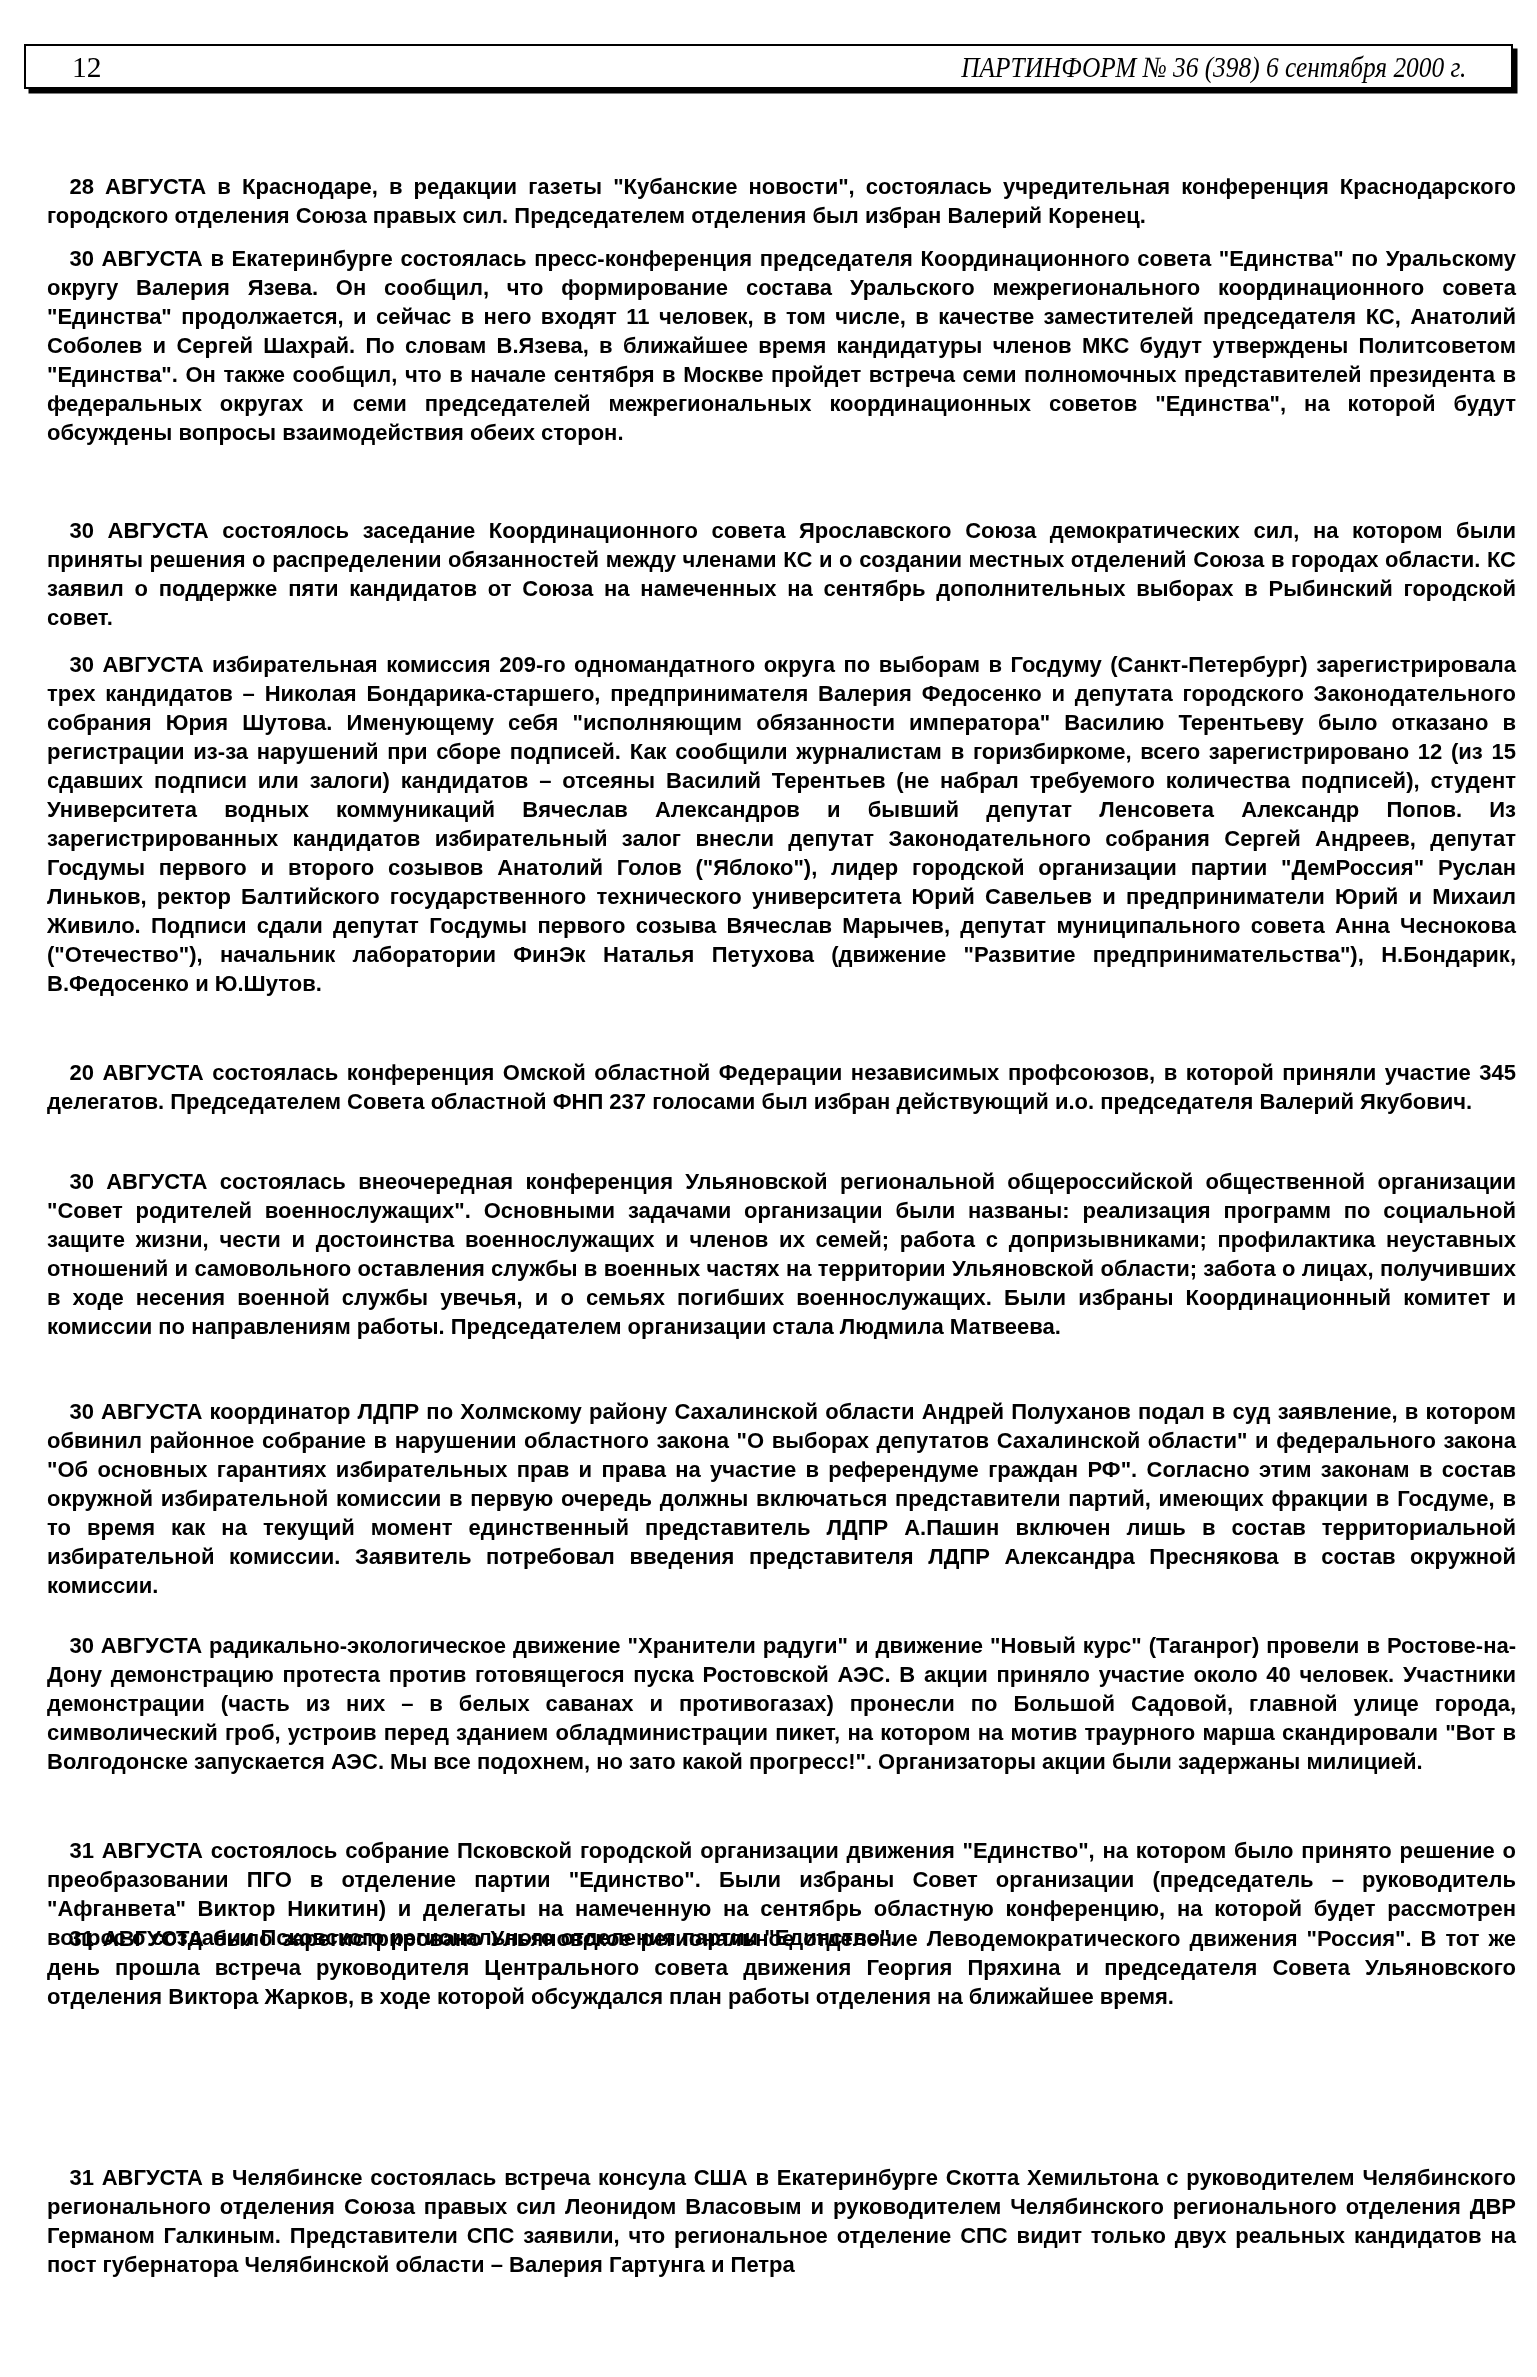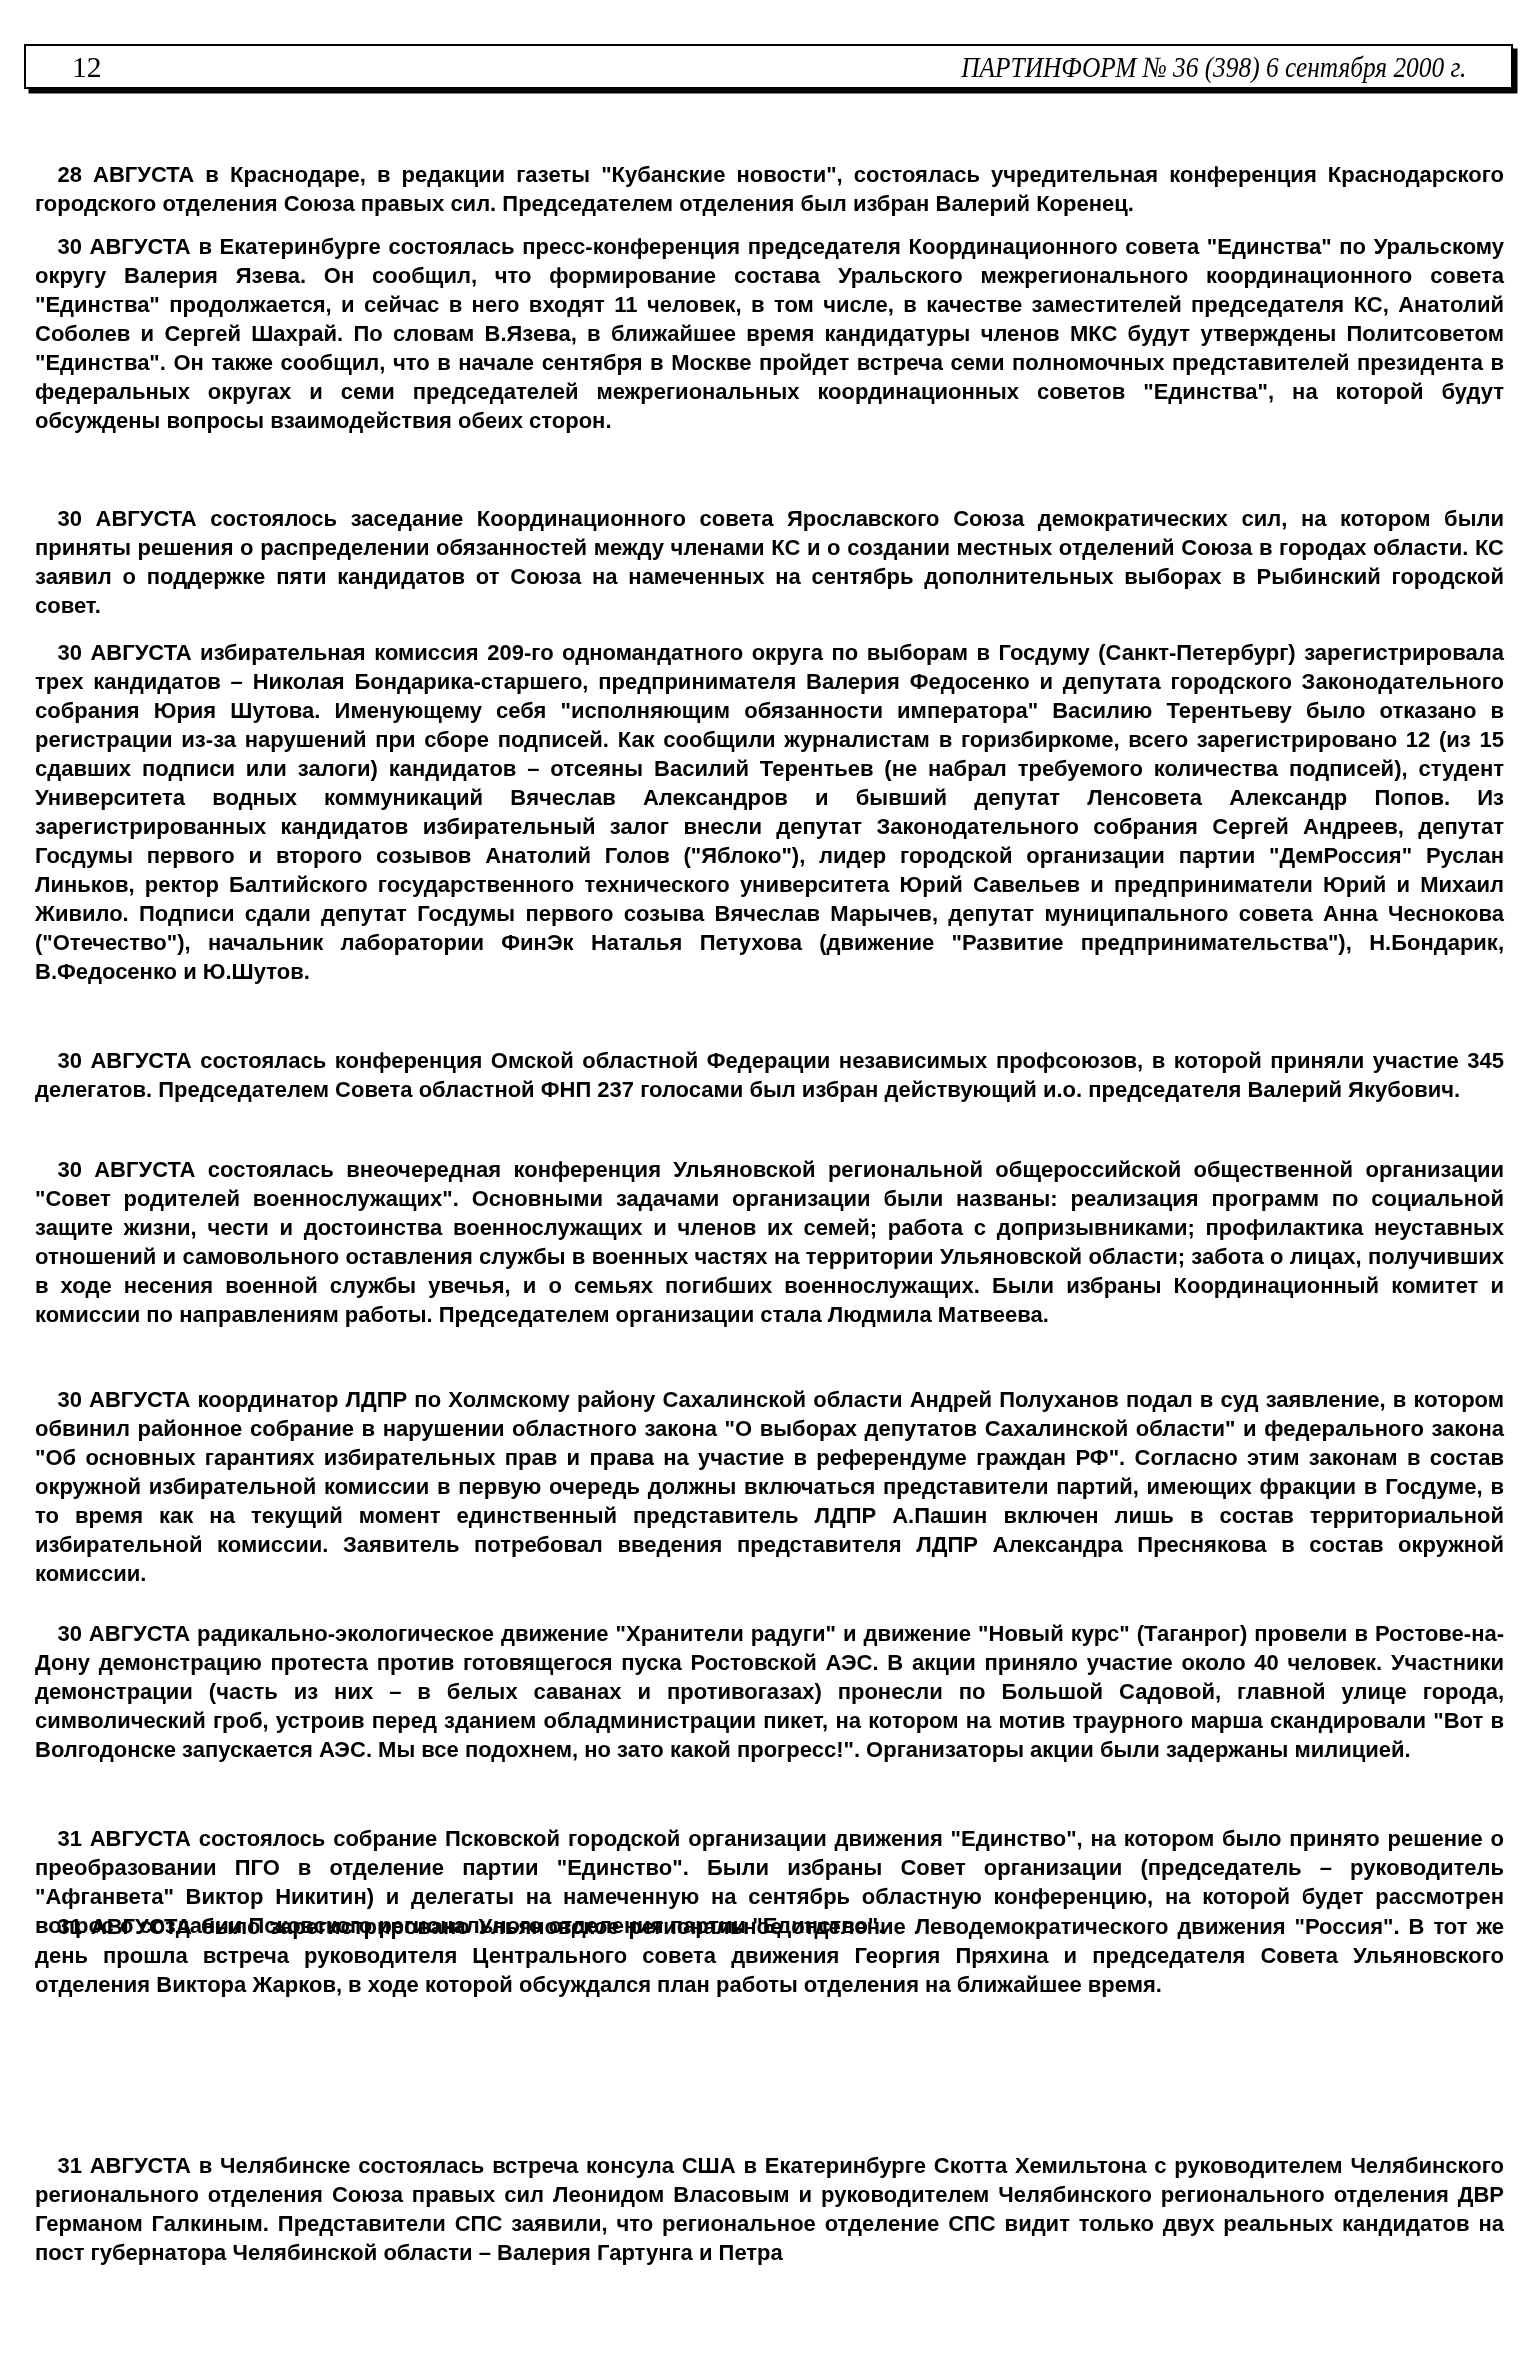--- a/index.html
+++ b/index.html
@@ -18,38 +18,38 @@
   .masthead {
     position: absolute; right: 45px; top: 2.6px;
     font-family: "Liberation Serif", "DejaVu Serif", serif;
     font-style: italic; font-size: 29.5px; line-height: 36px; color: #000;
     transform: scaleX(0.86); transform-origin: right center; white-space: nowrap;
   }
   .para {
     position: absolute; left: 35px; width: 1469px;
     font-family: "Liberation Sans", "DejaVu Sans", sans-serif;
     font-weight: bold; font-size: 22px; line-height: 29px; color: #000;
-    text-align: justify; text-indent: 22.4px; margin: 0;
+    text-align: justify; text-indent: 22.4px; margin: 12px;
     hyphens: none;
   }
 </style>
 </head>
 <body>
 
 <div class="header-box">
   <span class="page-num">12</span>
   <span class="masthead">ПАРТИНФОРМ № 36 (398) 6 сентября 2000 г.</span>
 </div>
 
 <main>
   <p class="para" style="top:160px">28 АВГУСТА в Краснодаре, в редакции газеты "Кубанские новости", состоялась учредительная конференция Краснодарского городского отделения Союза правых сил. Председателем отделения был избран Валерий Коренец.</p>
   <p class="para" style="top:232px">30 АВГУСТА в Екатеринбурге состоялась пресс-конференция председателя Координационного совета "Единства" по Уральскому округу Валерия Язева. Он сообщил, что формирование состава Уральского межрегионального координационного совета "Единства" продолжается, и сейчас в него входят 11 человек, в том числе, в качестве заместителей председателя КС, Анатолий Соболев и Сергей Шахрай. По словам В.Язева, в ближайшее время кандидатуры членов МКС будут утверждены Политсоветом "Единства". Он также сообщил, что в начале сентября в Москве пройдет встреча семи полномочных представителей президента в федеральных округах и семи председателей межрегиональных координационных советов "Единства", на которой будут обсуждены вопросы взаимодействия обеих сторон.</p>
   <p class="para" style="top:504px">30 АВГУСТА состоялось заседание Координационного совета Ярославского Союза демократических сил, на котором были приняты решения о распределении обязанностей между членами КС и о создании местных отделений Союза в городах области. КС заявил о поддержке пяти кандидатов от Союза на намеченных на сентябрь дополнительных выборах в Рыбинский городской совет.</p>
   <p class="para" style="top:638px">30 АВГУСТА избирательная комиссия 209-го одномандатного округа по выборам в Госдуму (Санкт-Петербург) зарегистрировала трех кандидатов – Николая Бондарика-старшего, предпринимателя Валерия Федосенко и депутата городского Законодательного собрания Юрия Шутова. Именующему себя "исполняющим обязанности императора" Василию Терентьеву было отказано в регистрации из-за нарушений при сборе подписей. Как сообщили журналистам в горизбиркоме, всего зарегистрировано 12 (из 15 сдавших подписи или залоги) кандидатов – отсеяны Василий Терентьев (не набрал требуемого количества подписей), студент Университета водных коммуникаций Вячеслав Александров и бывший депутат Ленсовета Александр Попов. Из зарегистрированных кандидатов избирательный залог внесли депутат Законодательного собрания Сергей Андреев, депутат Госдумы первого и второго созывов Анатолий Голов ("Яблоко"), лидер городской организации партии "ДемРоссия" Руслан Линьков, ректор Балтийского государственного технического университета Юрий Савельев и предприниматели Юрий и Михаил Живило. Подписи сдали депутат Госдумы первого созыва Вячеслав Марычев, депутат муниципального совета Анна Чеснокова ("Отечество"), начальник лаборатории ФинЭк Наталья Петухова (движение "Развитие предпринимательства"), Н.Бондарик, В.Федосенко и Ю.Шутов.</p>
-  <p class="para" style="top:1046px">30 АВГУСТА состоялась конференция Омской областной Федерации независимых профсоюзов, в которой приняли участие 345 делегатов. Председателем Совета областной ФНП 237 голосами был избран действующий и.о. председателя Валерий Якубович.</p>
+  <p class="para" style="top:1046px">20 АВГУСТА состоялась конференция Омской областной Федерации независимых профсоюзов, в которой приняли участие 345 делегатов. Председателем Совета областной ФНП 237 голосами был избран действующий и.о. председателя Валерий Якубович.</p>
   <p class="para" style="top:1155px">30 АВГУСТА состоялась внеочередная конференция Ульяновской региональной общероссийской общественной организации "Совет родителей военнослужащих". Основными задачами организации были названы: реализация программ по социальной защите жизни, чести и достоинства военнослужащих и членов их семей; работа с допризывниками; профилактика неуставных отношений и самовольного оставления службы в военных частях на территории Ульяновской области; забота о лицах, получивших в ходе несения военной службы увечья, и о семьях погибших военнослужащих. Были избраны Координационный комитет и комиссии по направлениям работы. Председателем организации стала Людмила Матвеева.</p>
   <p class="para" style="top:1385px">30 АВГУСТА координатор ЛДПР по Холмскому району Сахалинской области Андрей Полуханов подал в суд заявление, в котором обвинил районное собрание в нарушении областного закона "О выборах депутатов Сахалинской области" и федерального закона "Об основных гарантиях избирательных прав и права на участие в референдуме граждан РФ". Согласно этим законам в состав окружной избирательной комиссии в первую очередь должны включаться представители партий, имеющих фракции в Госдуме, в то время как на текущий момент единственный представитель ЛДПР А.Пашин включен лишь в состав территориальной избирательной комиссии. Заявитель потребовал введения представителя ЛДПР Александра Преснякова в состав окружной комиссии.</p>
   <p class="para" style="top:1619px">30 АВГУСТА радикально-экологическое движение "Хранители радуги" и движение "Новый курс" (Таганрог) провели в Ростове-на-Дону демонстрацию протеста против готовящегося пуска Ростовской АЭС. В акции приняло участие около 40 человек. Участники демонстрации (часть из них – в белых саванах и противогазах) пронесли по Большой Садовой, главной улице города, символический гроб, устроив перед зданием обладминистрации пикет, на котором на мотив траурного марша скандировали "Вот в Волгодонске запускается АЭС. Мы все подохнем, но зато какой прогресс!". Организаторы акции были задержаны милицией.</p>
   <p class="para" style="top:1824px">31 АВГУСТА состоялось собрание Псковской городской организации движения "Единство", на котором было принято решение о преобразовании ПГО в отделение партии "Единство". Были избраны Совет организации (председатель – руководитель "Афганвета" Виктор Никитин) и делегаты на намеченную на сентябрь областную конференцию, на которой будет рассмотрен вопрос о создании Псковского регионального отделения партии "Единство".</p>
   <p class="para" style="top:1912px">31 АВГУСТА было зарегистрировано Ульяновское региональное отделение Леводемократического движения "Россия". В тот же день прошла встреча руководителя Центрального совета движения Георгия Пряхина и председателя Совета Ульяновского отделения Виктора Жарков, в ходе которой обсуждался план работы отделения на ближайшее время.</p>
   <p class="para" style="top:2151px">31 АВГУСТА в Челябинске состоялась встреча консула США в Екатеринбурге Скотта Хемильтона с руководителем Челябинского регионального отделения Союза правых сил Леонидом Власовым и руководителем Челябинского регионального отделения ДВР Германом Галкиным. Представители СПС заявили, что региональное отделение СПС видит только двух реальных кандидатов на пост губернатора Челябинской области – Валерия Гартунга и Петра</p>
 </main>
 
 
 </body></html>

